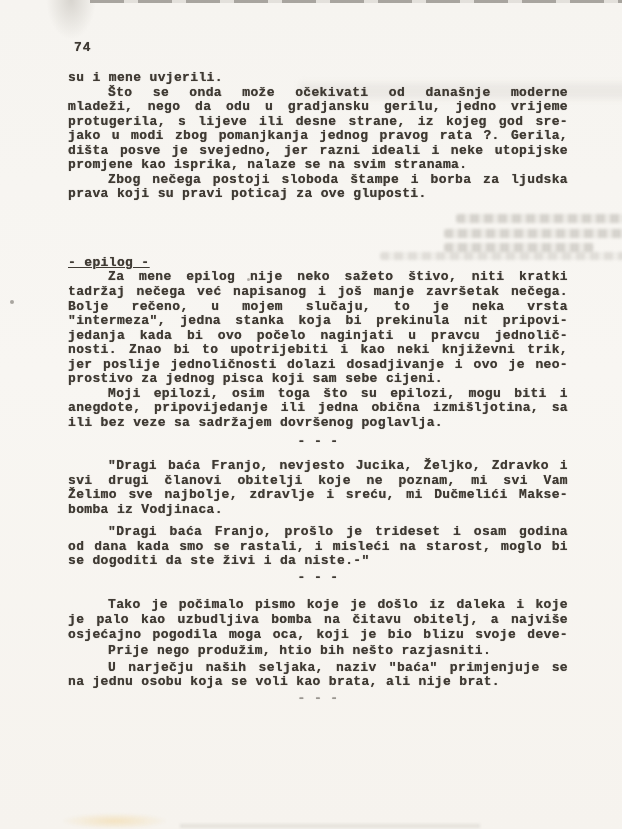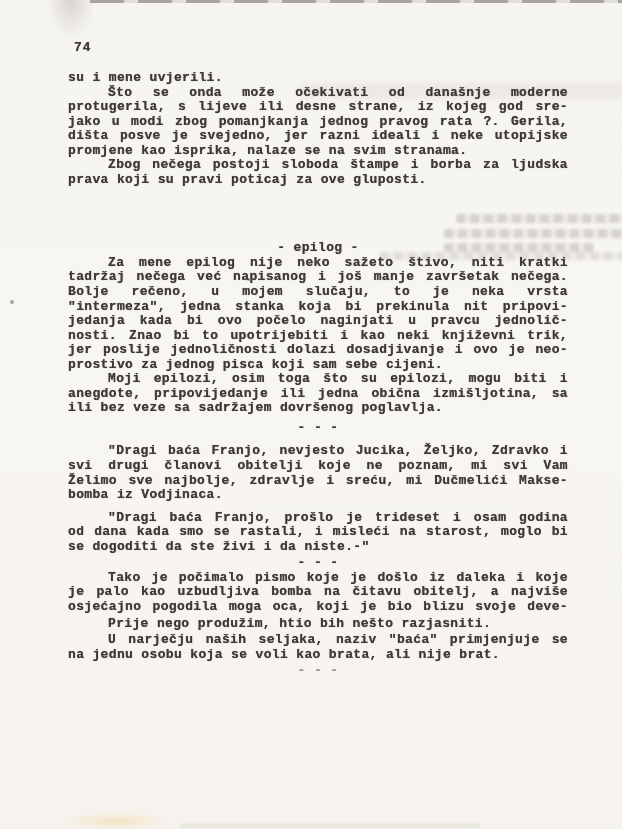--- a/index.html
+++ b/index.html
@@ -18,21 +18,21 @@
   }
   .textbody{
     position:absolute;left:68px;top:71px;width:500px;
     font-size:13px;line-height:14.55px;font-weight:700;
     color:#3f3a33;letter-spacing:0.35px;
     text-shadow:0 0 0.7px rgba(63,58,51,0.85);
   }
   .line{min-height:14.55px;}
   .j{text-align:justify;text-align-last:justify;}
   .ind{text-indent:40px;}
-  .heading{text-align:center;}
+  .heading{text-align:left;text-decoration:underline;}
   .sep{text-align:center;}
   .faint{opacity:0.5;}
   
   .artifact{position:absolute;pointer-events:none;}
   .top-edge{
     top:0;left:90px;width:542px;height:3px;
     background:repeating-linear-gradient(90deg,rgba(90,85,78,.5) 0 34px,rgba(90,85,78,.12) 34px 48px);
     filter:blur(.6px);
   }
   .corner-shade{
@@ -80,20 +80,21 @@
   <div class="artifact bottom-spot"></div>
   <div class="artifact bottom-line"></div>
 
   <div class="pagenum">74</div>
   <div class="textbody">
       <div>
         <div class="line">su i mene uvjerili.</div>
       </div>
       <div>
         <div class="line j ind">Što se onda može očekivati od današnje moderne</div>
+        <div class="line j">mladeži, nego da odu u gradjansku gerilu, jedno vrijeme</div>
         <div class="line j">protugerila, s lijeve ili desne strane, iz kojeg god sre-</div>
         <div class="line j">jako u modi zbog pomanjkanja jednog pravog rata ?. Gerila,</div>
         <div class="line j">dišta posve je svejedno, jer razni ideali i neke utopijske</div>
         <div class="line">promjene kao isprika, nalaze se na svim stranama.</div>
       </div>
       <div>
         <div class="line j ind">Zbog nečega postoji sloboda štampe i borba za ljudska</div>
         <div class="line">prava koji su pravi poticaj za ove gluposti.</div>
       </div>
       <div class="line heading" style="margin-top: 54px;">- epilog -</div>
@@ -118,21 +119,21 @@
         <div class="line j">svi drugi članovi obitelji koje ne poznam, mi svi Vam</div>
         <div class="line j">Želimo sve najbolje, zdravlje i sreću, mi Dučmelići Makse-</div>
         <div class="line">bomba iz Vodjinaca.</div>
       </div>
       <div style="margin-top: 8px;">
         <div class="line j ind">"Dragi baća Franjo, prošlo je trideset i osam godina</div>
         <div class="line j">od dana kada smo se rastali, i misleći na starost, moglo bi</div>
         <div class="line">se dogoditi da ste živi i da niste.-"</div>
       </div>
       <div class="line sep" style="margin-top: 2px;">- - -</div>
-      <div style="margin-top: 0;">
+      <div style="margin-top: 13px;">
         <div class="line j ind">Tako je počimalo pismo koje je došlo iz daleka i koje</div>
         <div class="line j">je palo kao uzbudljiva bomba na čitavu obitelj, a najviše</div>
         <div class="line j">osjećajno pogodila moga oca, koji je bio blizu svoje deve-</div>
       </div>
       <div style="margin-top: 2px;">
         <div class="line ind">Prije nego produžim, htio bih nešto razjasniti.</div>
       </div>
       <div style="margin-top: 2px;">
         <div class="line j ind">U narječju naših seljaka, naziv "baća" primjenjuje se</div>
         <div class="line">na jednu osobu koja se voli kao brata, ali nije brat.</div>

